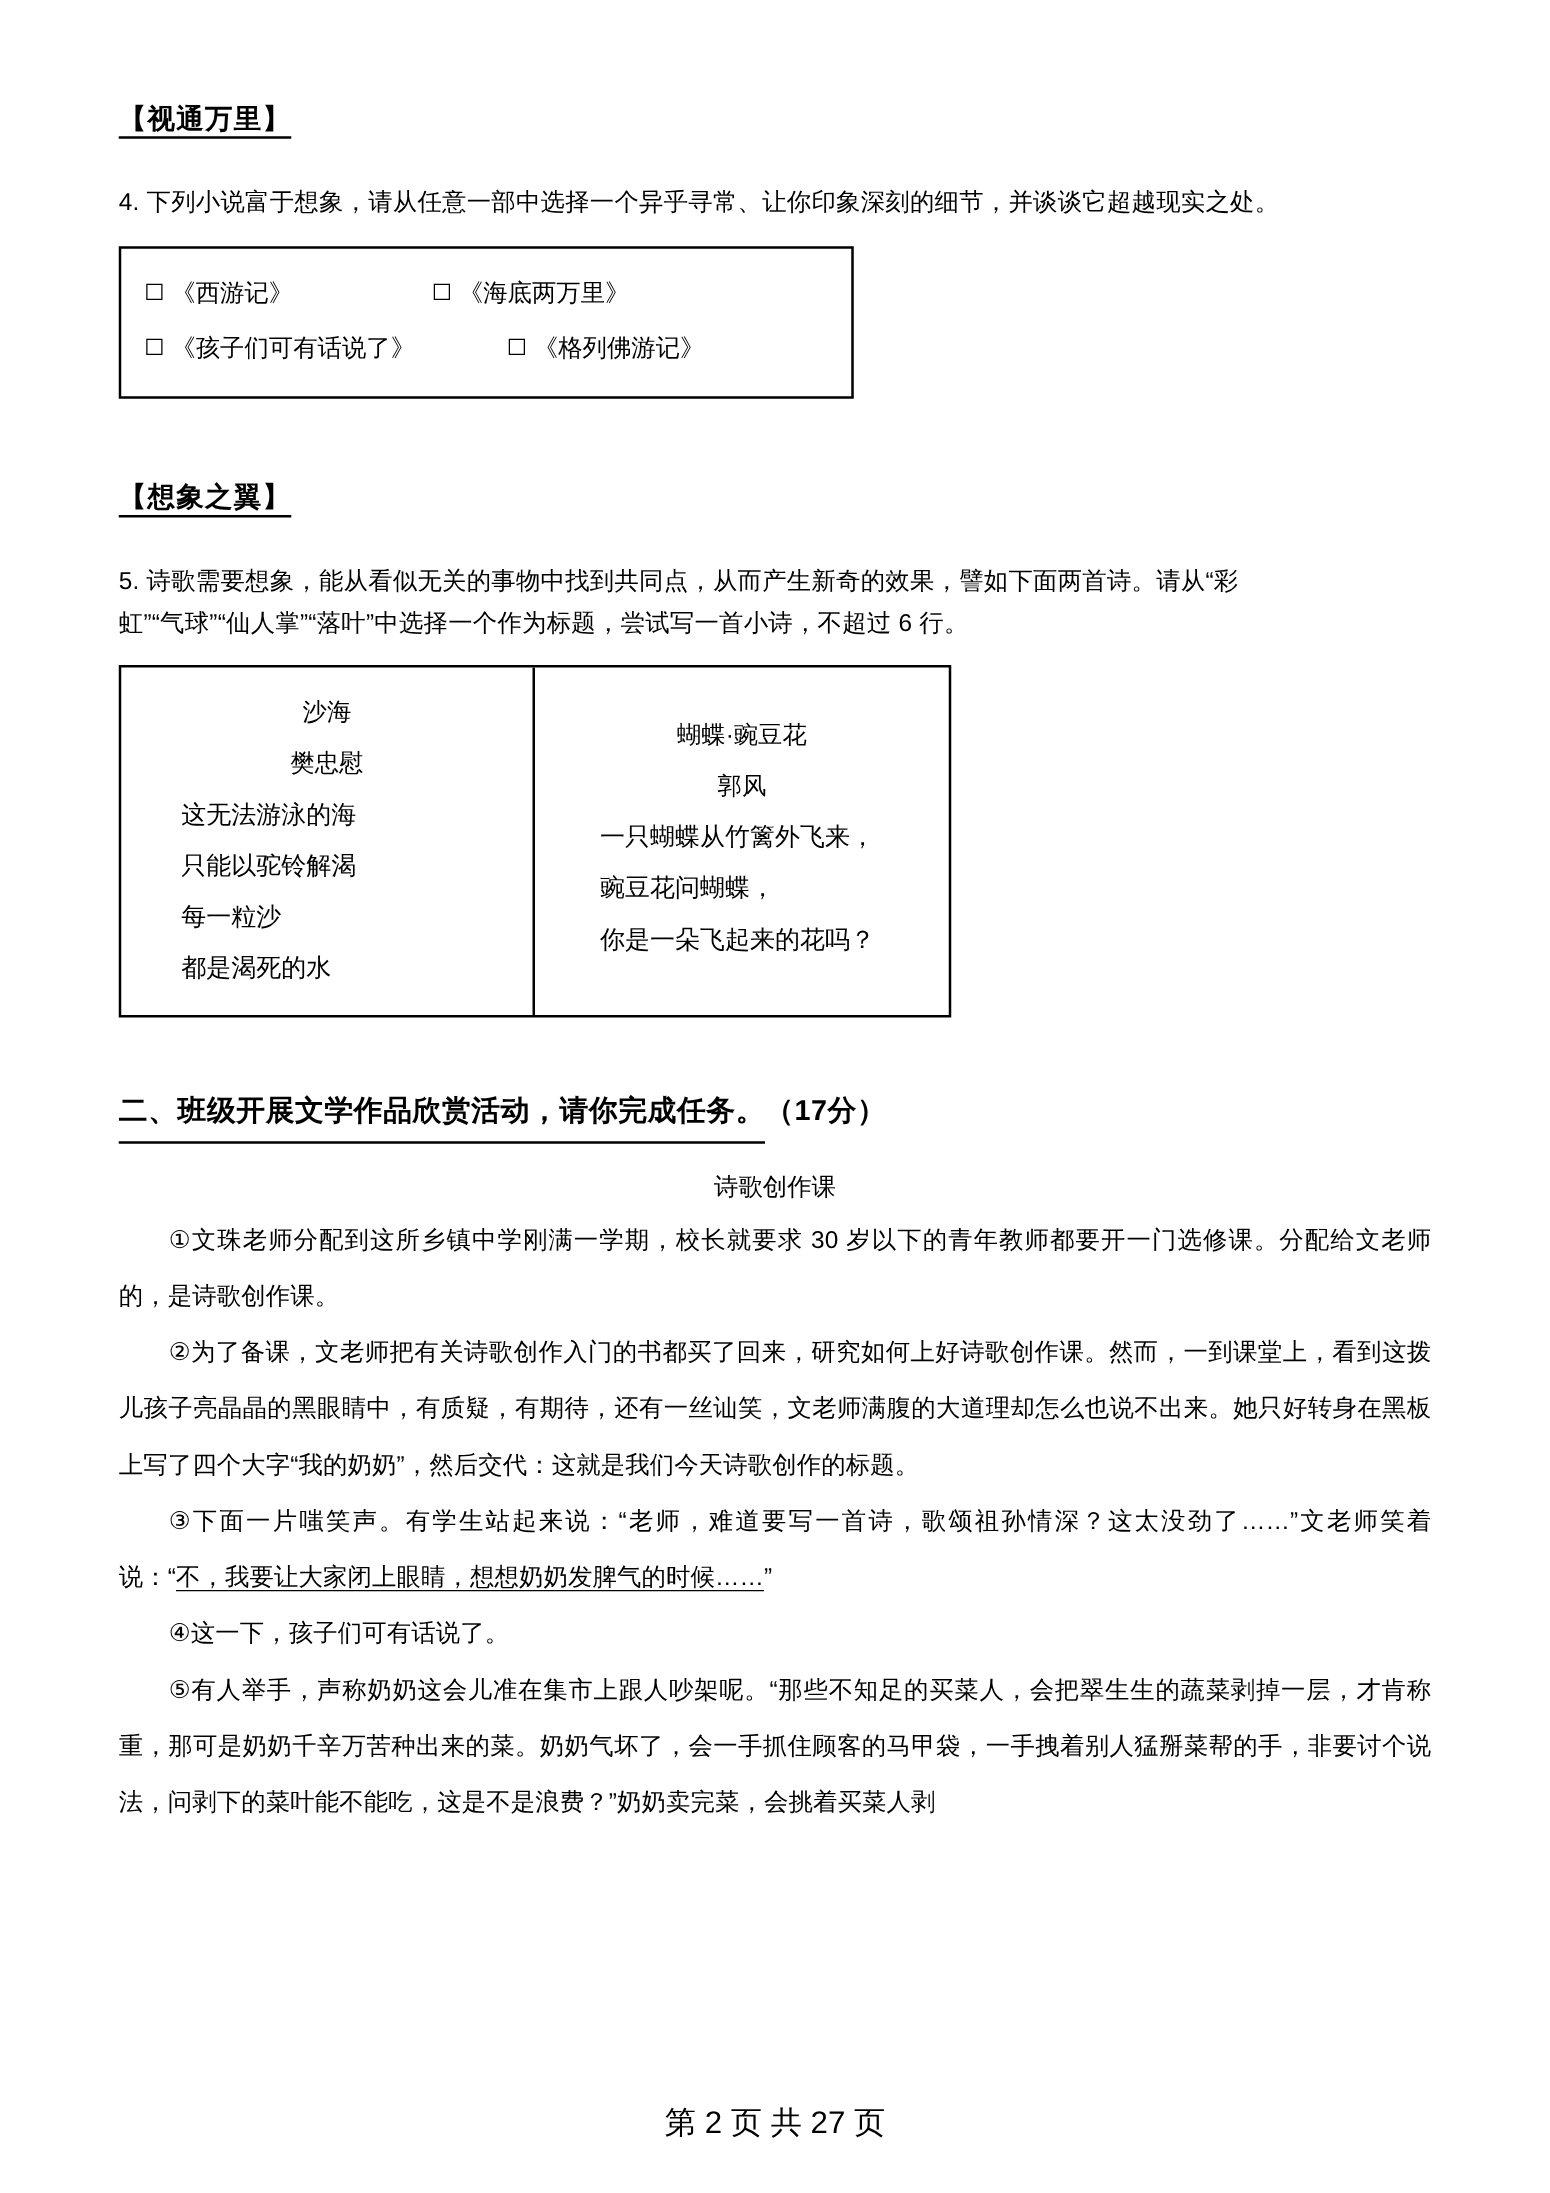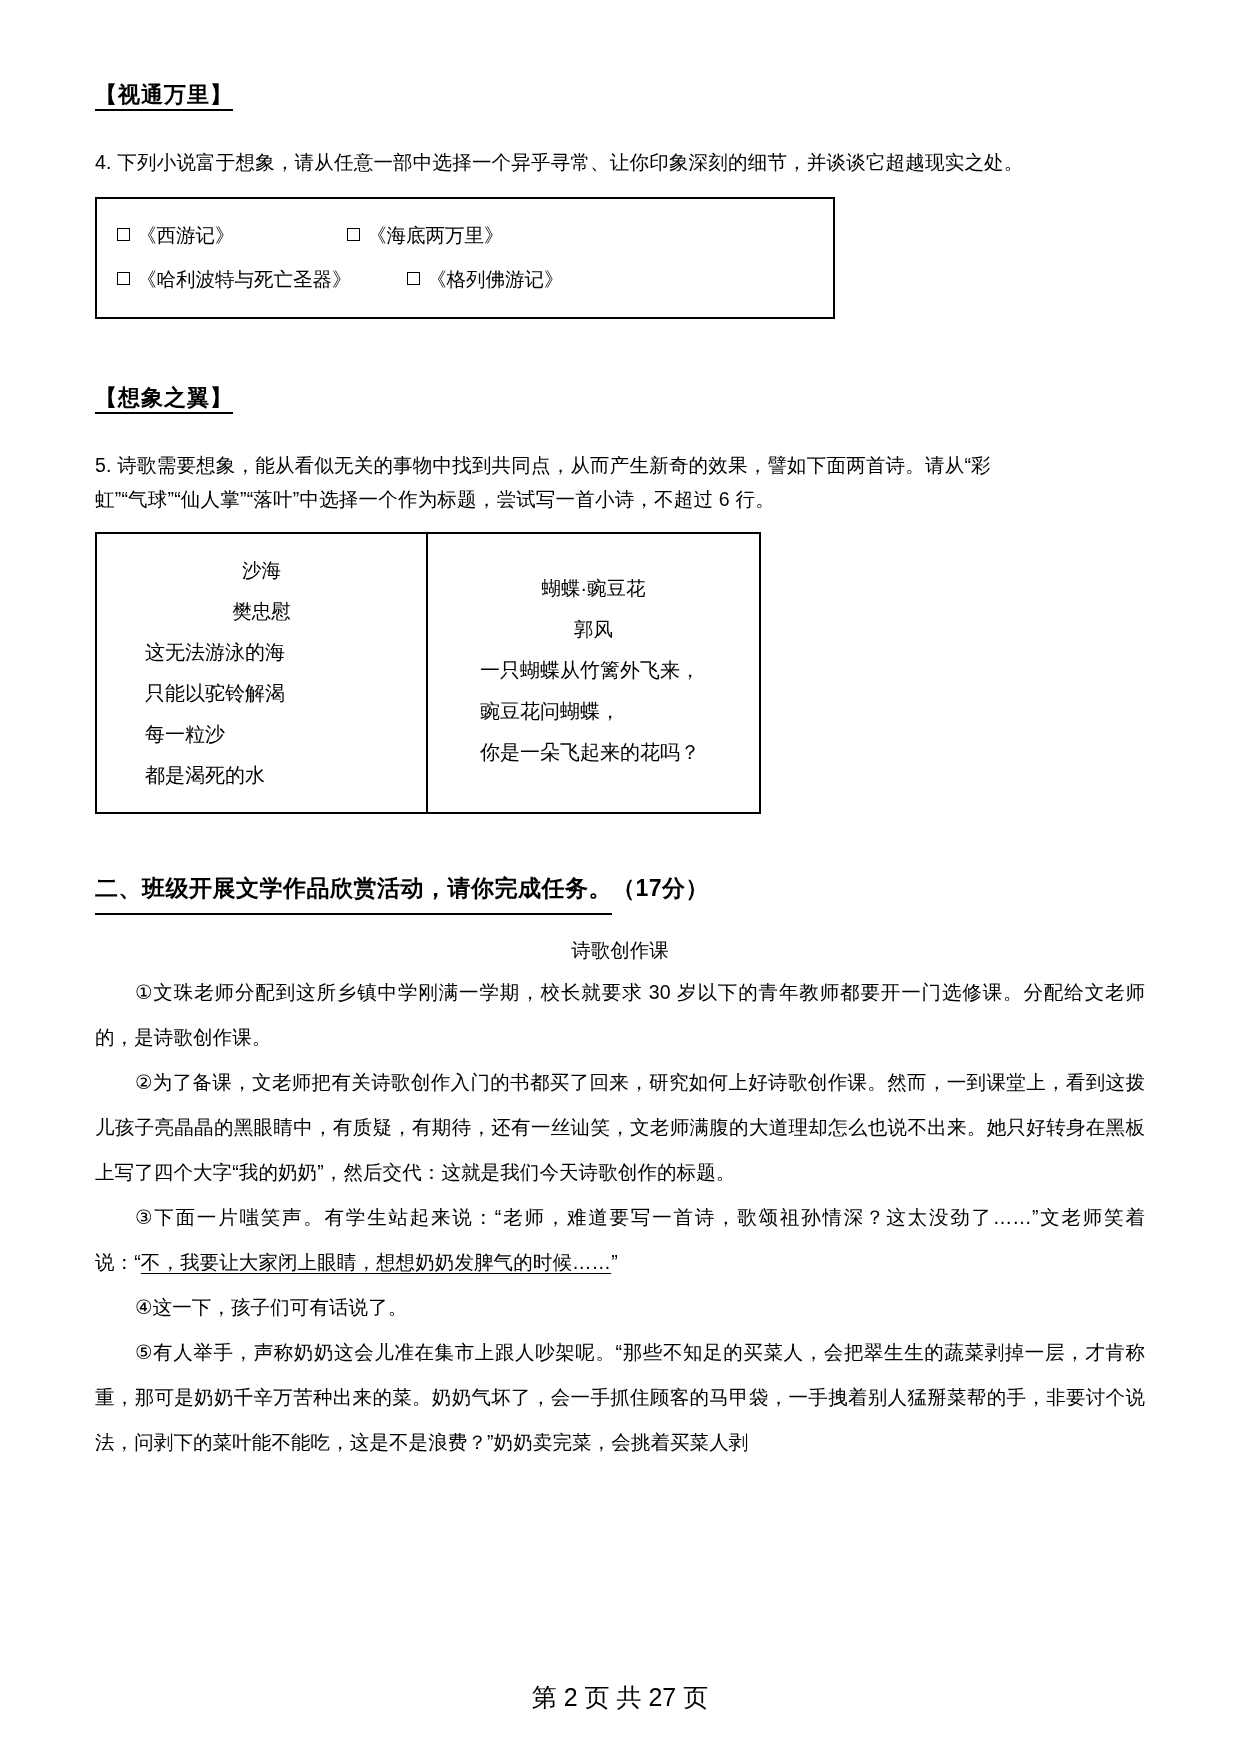--- a/index.html
+++ b/index.html
@@ -43,21 +43,21 @@
     line-height: 34px;
     text-align: justify;
     margin: 0;
     letter-spacing: 0.2px;
   }
 
   
   .opt-box {
     border: 2px solid #000;
     box-sizing: border-box;
-    width: 740px;
+    width: 588px;
     padding: 14px 20px 16px 20px;
     margin-top: 18px;
   }
   .opt-row {
     display: flex;
     font-size: 19.5px;
     line-height: 44px;
     white-space: nowrap;
   }
   .opt-item { display: inline-block; }
@@ -168,21 +168,21 @@
     <div class="opt-row">
       <span class="opt-item" style="width:230px;">
         <span class="cb"></span><span>《西游记》</span>
       </span>
       <span class="opt-item">
         <span class="cb"></span><span>《海底两万里》</span>
       </span>
     </div>
     <div class="opt-row">
       <span class="opt-item" style="width:290px;">
-        <span class="cb"></span><span>《哈利波特与死亡圣器》</span>
+        <span class="cb"></span><span>《孩子们可有话说了》</span>
       </span>
       <span class="opt-item">
         <span class="cb"></span><span>《格列佛游记》</span>
       </span>
     </div>
   </div>
 
   <div class="sp-46"></div>
   <div class="sp-18"></div>
 

